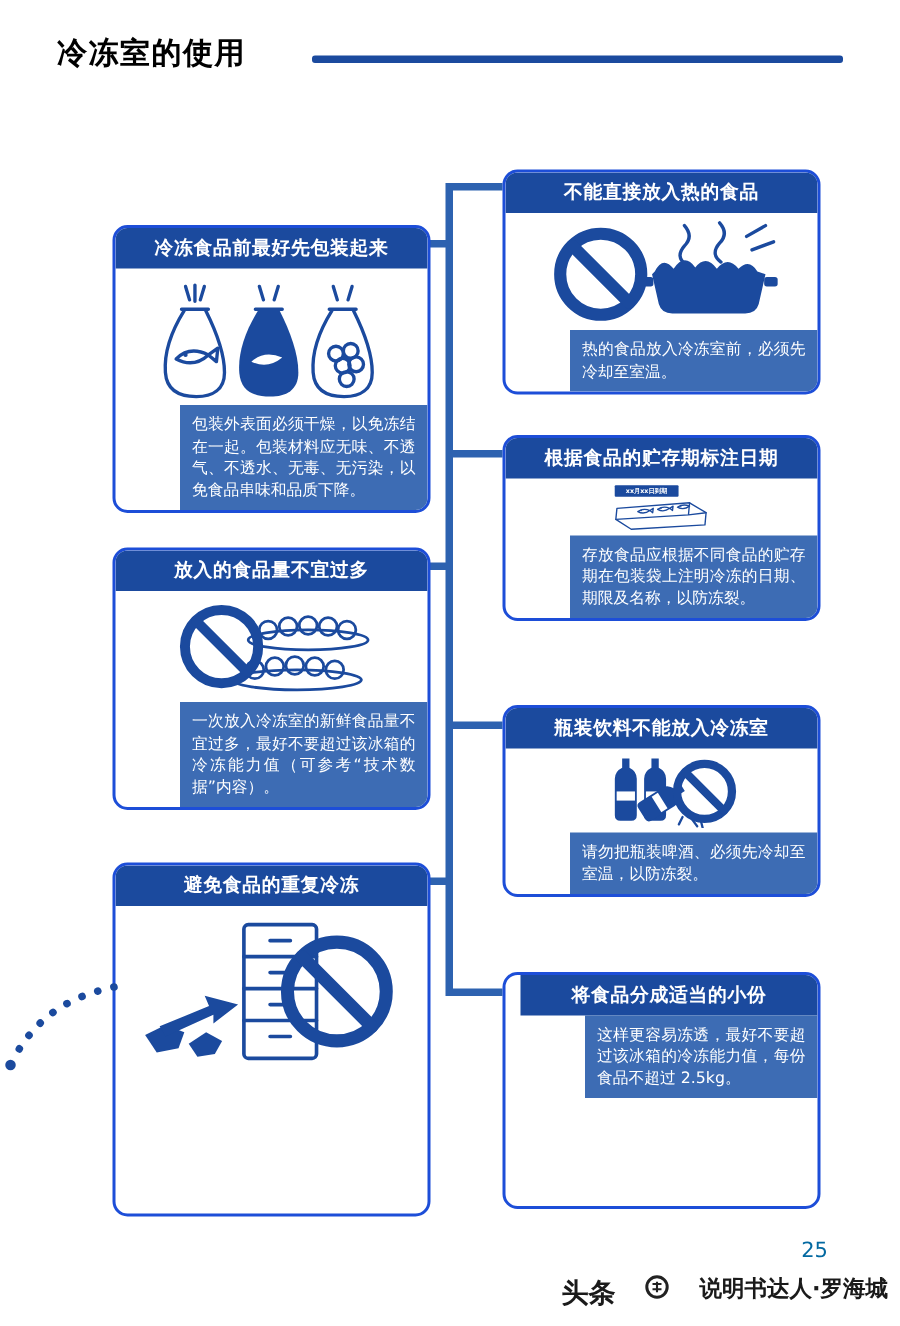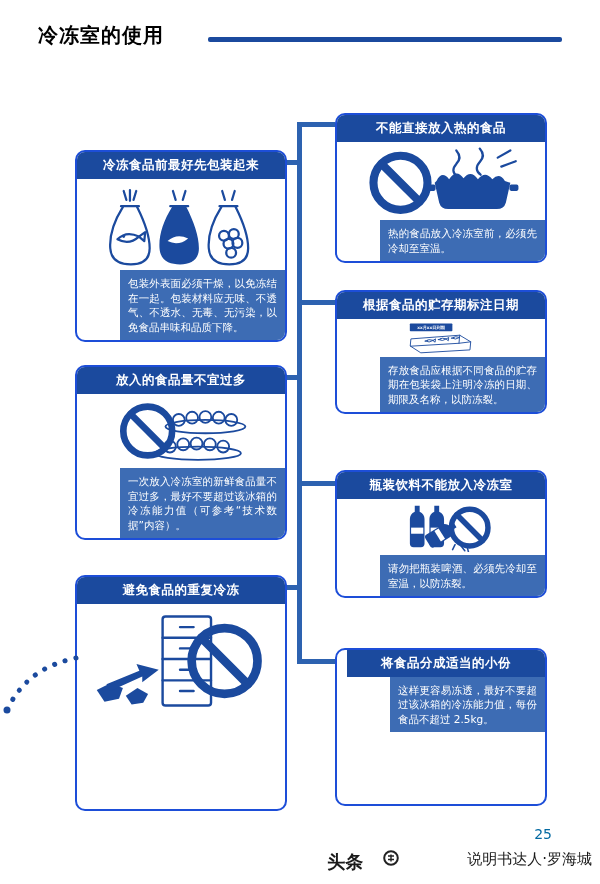--- a/index.html
+++ b/index.html
@@ -47,21 +47,21 @@
   svg text{font-family:"DejaVu Sans","Liberation Sans",sans-serif;}
   
   .page-num{
     position:absolute;right:48px;top:826px;font-size:14px;color:#0369a1;
   }
   .watermark{
     position:absolute;right:8px;top:850px;display:flex;align-items:flex-start;gap:20px;
     color:#1a1a1a;
   }
   .wm-brand{font-size:18px;font-weight:bold;}
-  .wm-handle{font-size:15px;font-weight:normal;margin-left:48px;}
+  .wm-handle{font-size:15px;font-weight:bold;}
   .wm-logo{display:flex;align-items:center;}
   .trail{position:absolute;left:0;top:650px;}
 </style>
 </head>
 <body>
 
 <div class="page">
 
   <h1 class="page-title">冷冻室的使用</h1>
   <div class="title-rule"></div>

